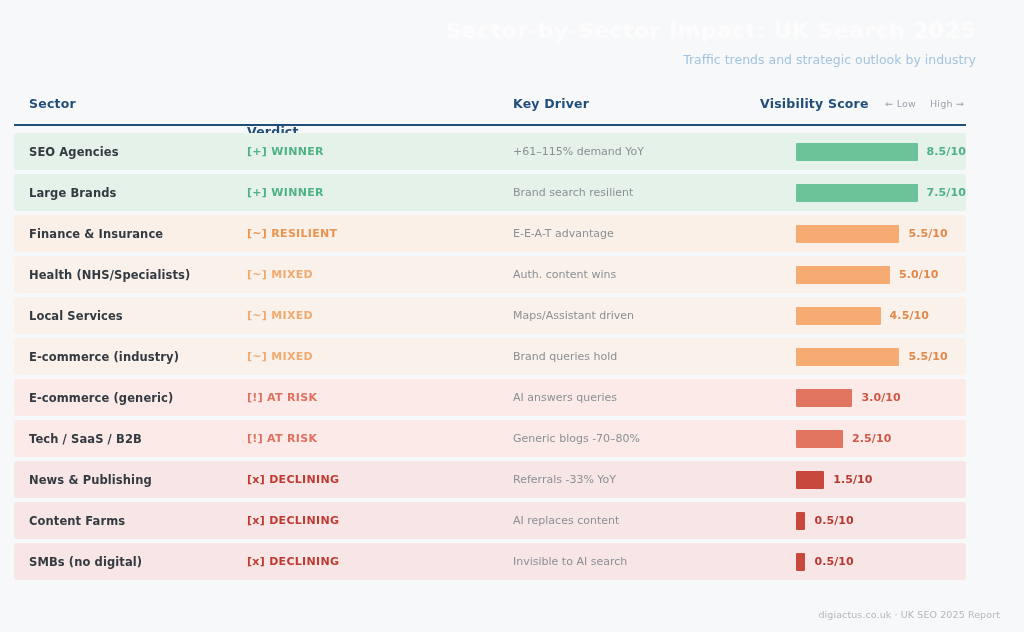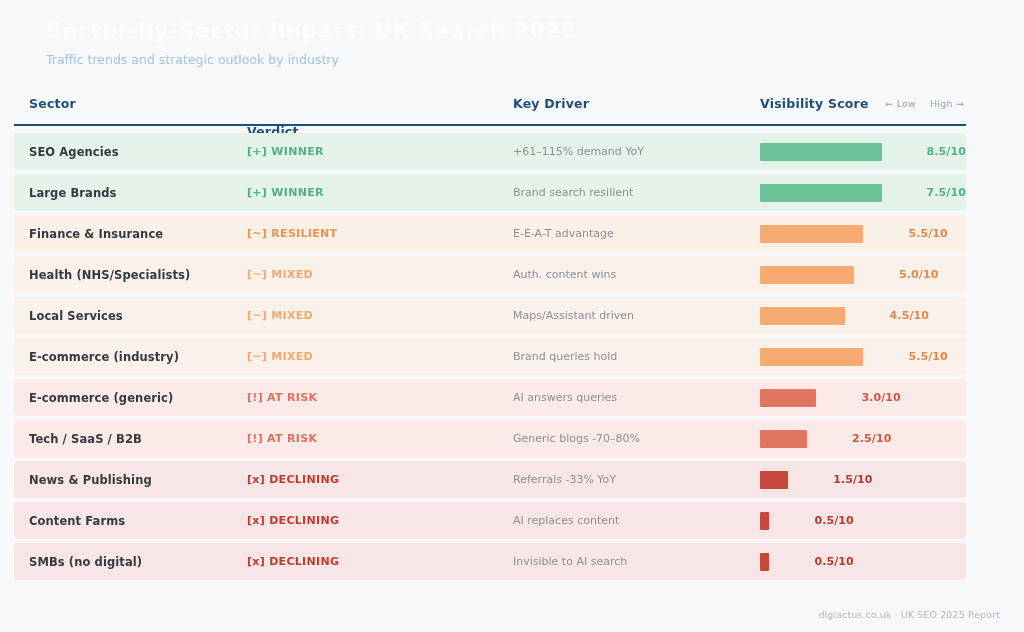--- a/index.html
+++ b/index.html
@@ -13,20 +13,21 @@
     font-family: "DejaVu Sans", "Liberation Sans", sans-serif;
     overflow: hidden;
     position: relative;
   }
 
   .page {
     position: relative;
     width: 1024px;
     height: 632px;
     box-sizing: border-box;
+    text-align: right;
   }
 
   
   .header {
     position: absolute;
     left: 46px;
     top: 18px;
     width: 930px;
   }
   .title {
@@ -126,23 +127,22 @@
     font-size: 11px;
     letter-spacing: 0.3px;
   }
   .c-driver {
     left: 499px;
     color: #8b8f94;
     font-size: 11px;
     font-weight: normal;
   }
   .c-score {
-    left: 746px;
+    left: 782px;
     right: 0;
-    gap: 36px;
   }
 
   .v-winner    { color: #4fb286; }
   .v-resilient { color: #eb9450; }
   .v-mixed     { color: #efab72; }
   .v-risk      { color: #e0705e; }
   .v-declining { color: #bf3b32; }
 
   
   .bar-wrap {

